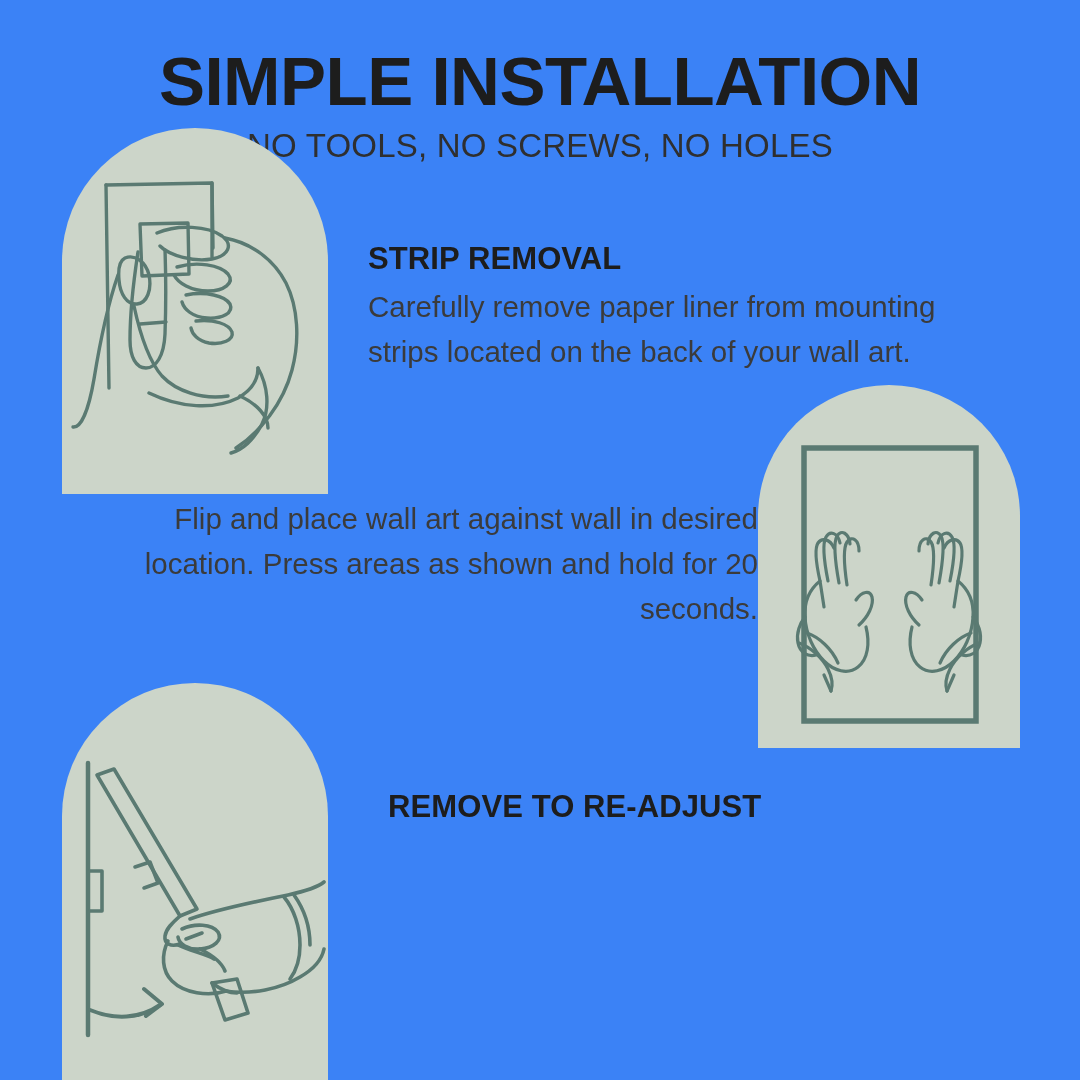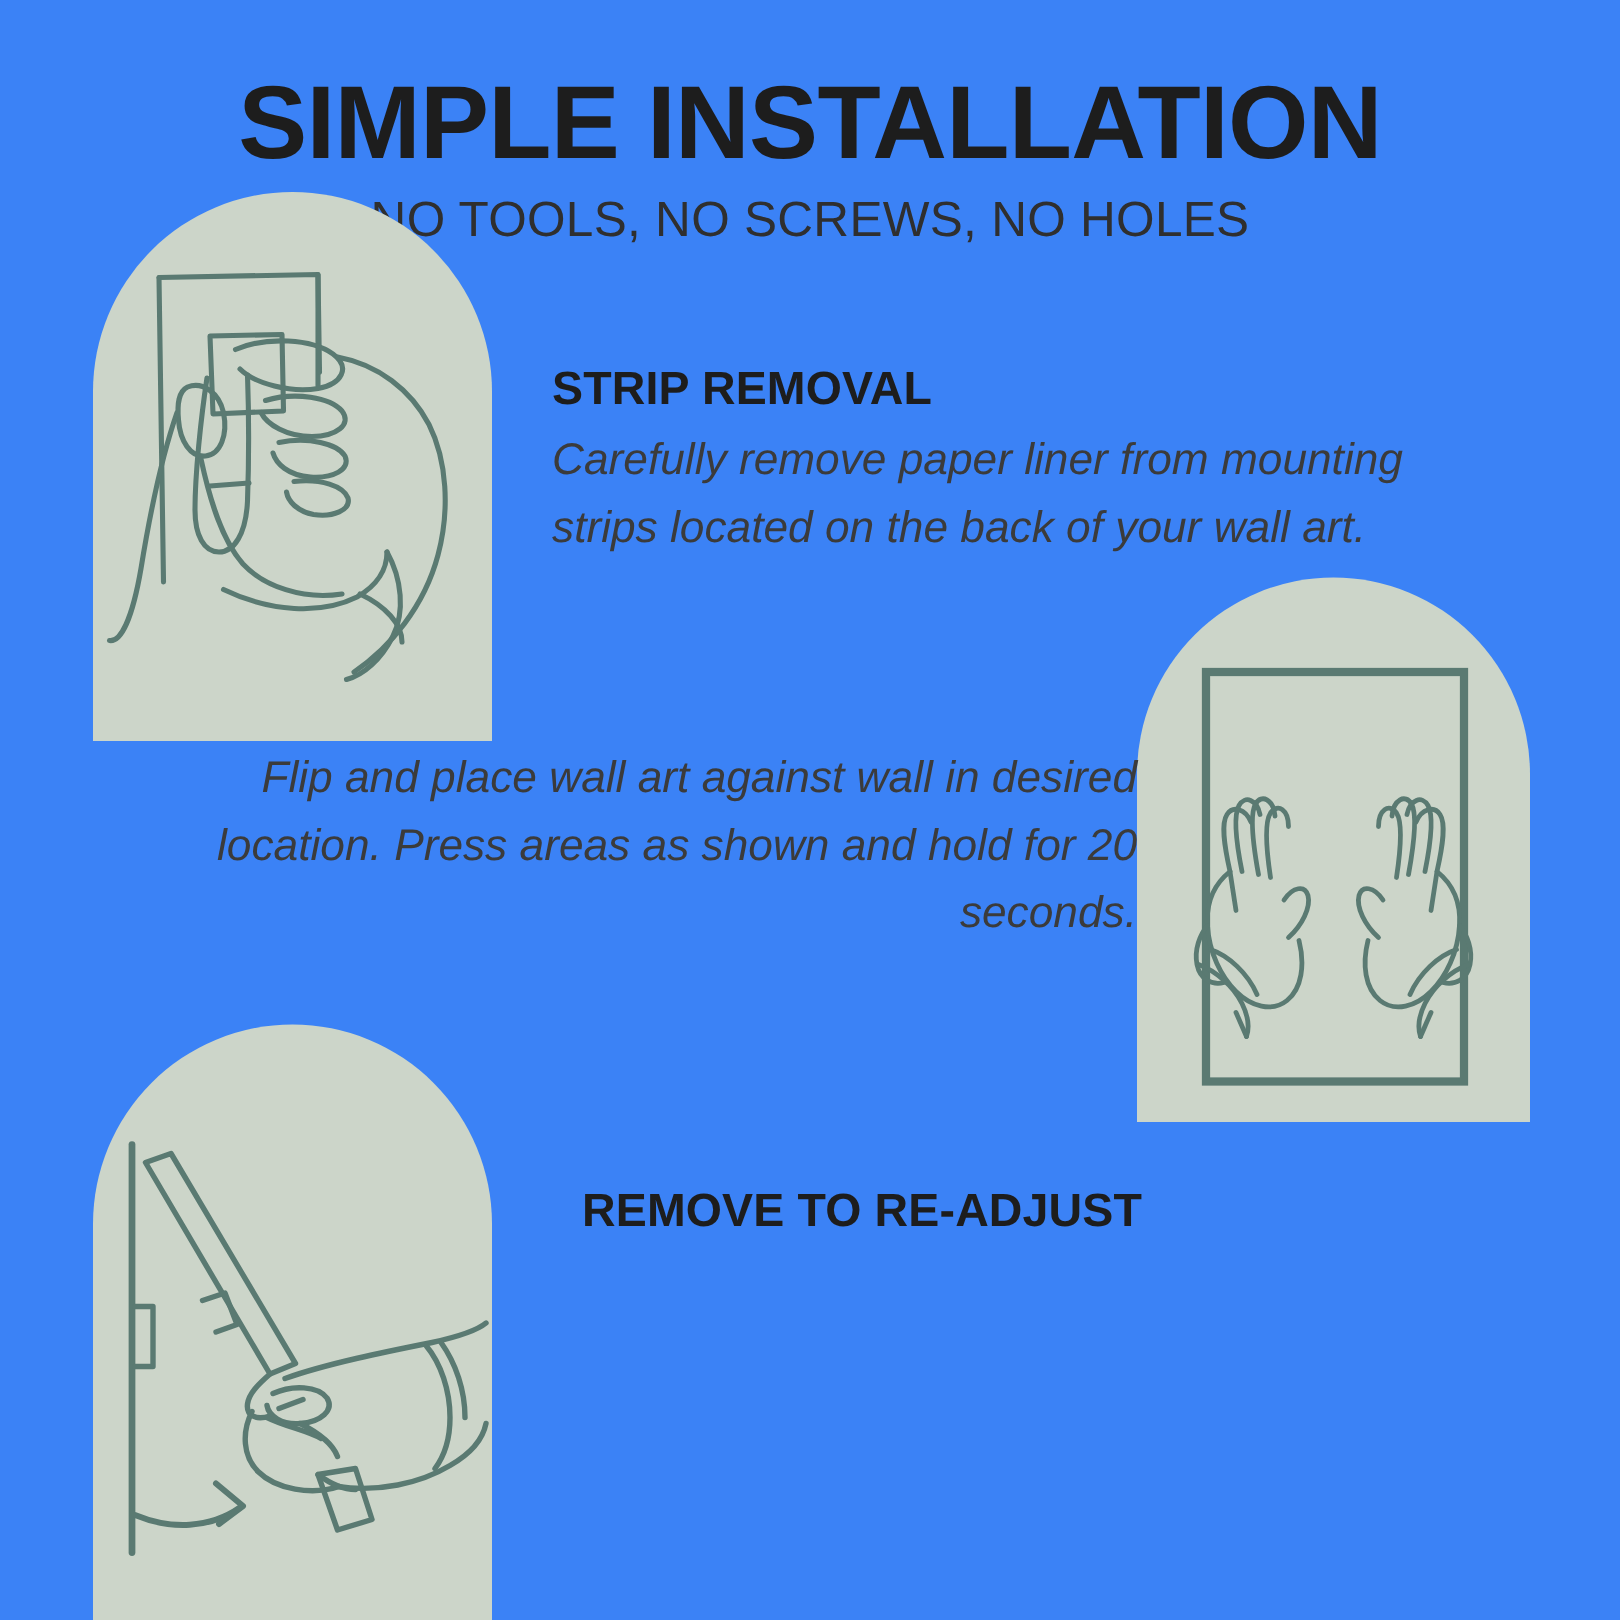--- a/index.html
+++ b/index.html
@@ -73,21 +73,20 @@
     color: #1d1d1d;
     margin: 0 0 6px 0;
     white-space: nowrap;
   }
   .step-body {
     font-size: 29.5px;
     line-height: 45px;
     font-weight: 400;
     color: #3b3b3b;
     margin: 0;
-    font-style: italic;
   }
 
   #step-1 { left: 368px; top: 228px; width: 645px; text-align: left; margin-top: 12px; }
   #step-2 { left: 96px;  top: 496px; width: 662px; text-align: right; }
   #step-3 { left: 368px; top: 788px; width: 648px; text-align: left; margin-left: 20px; }
 </style>
 </head>
 <body>
 
 <div class="page">

